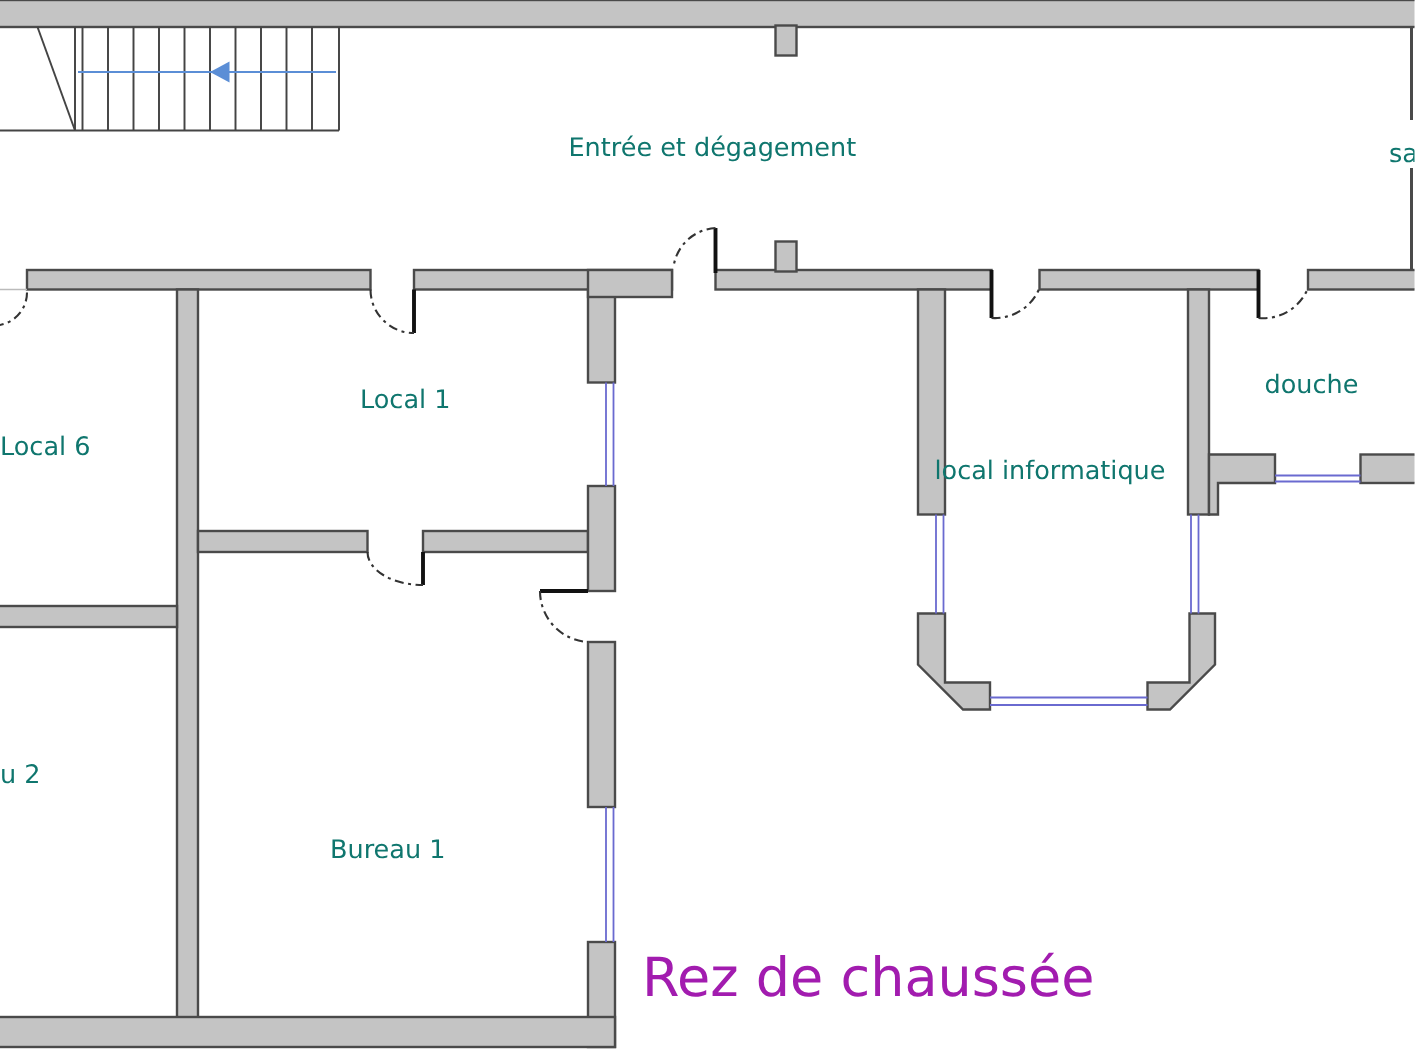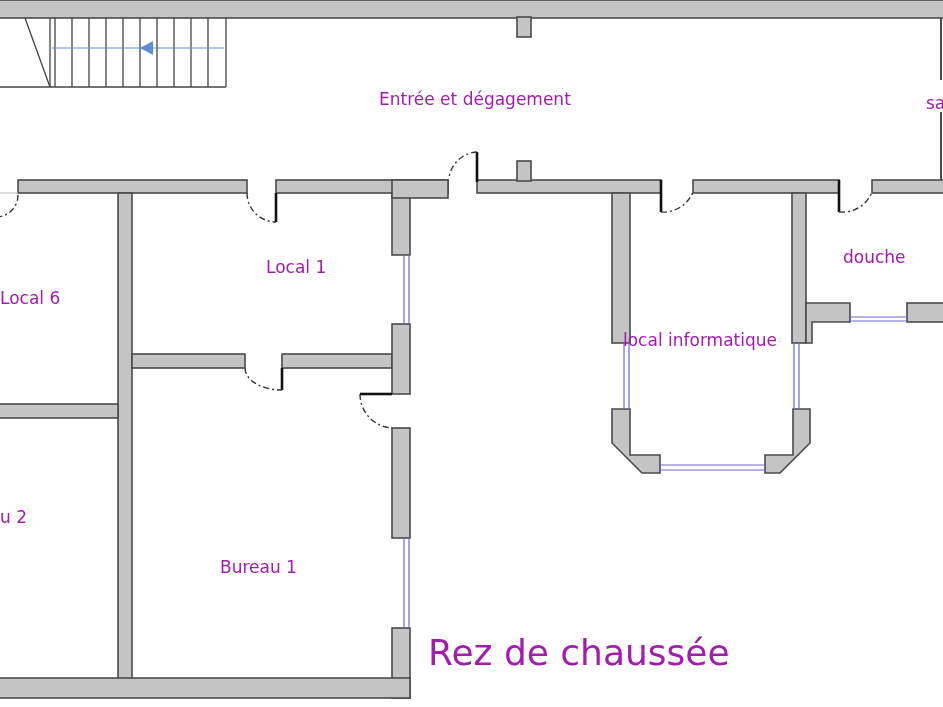--- a/index.html
+++ b/index.html
@@ -4,21 +4,21 @@
 <style>
   html, body { margin: 0; padding: 0; background: #ffffff; }
   body { width: 943px; height: 707px; overflow: hidden; position: relative; }
   #plan { position: absolute; left: 0; top: 0; }
   .wall { fill: #c4c4c4; stroke: #4a4a4a; stroke-width: 1.6; }
   .window { fill: none; stroke: #6a6ad0; stroke-width: 1.2; }
   .door-leaf { stroke: #111; stroke-width: 2.6; fill: none; }
   .door-swing { stroke: #333; stroke-width: 1.4; fill: none; stroke-dasharray: 6 3 2 3; }
   .stair-line { stroke: #444; stroke-width: 1.3; fill: none; }
   .stair-arrow-line { stroke: #5b8ed6; stroke-width: 1.2; }
-  .label { position: absolute; font-family: "DejaVu Sans", sans-serif; color: #a21caf; font-size: 17px; white-space: nowrap; }
+  .label { position: absolute; font-family: "DejaVu Sans", sans-serif; color: #0f766e; font-size: 17px; white-space: nowrap; }
   .title { position: absolute; font-family: "DejaVu Sans", sans-serif; color: #a21caf; font-size: 36px; white-space: nowrap; }
 </style>
 </head>
 <body>
 
 <svg id="plan" width="943" height="707" viewBox="0 0 943 707" xmlns="http://www.w3.org/2000/svg">
 
   <rect class="wall" x="-2" y="0" width="947" height="18"></rect>
 
   <rect class="wall" x="517" y="17" width="14" height="20"></rect>
@@ -127,21 +127,21 @@
     <line class="door-leaf" x1="661" y1="180" x2="661" y2="212"></line>
     <path class="door-swing" d="M661,212 A32,32 0 0 0 693,192"></path>
   </g>
   <g>
     <line class="door-leaf" x1="839" y1="180" x2="839" y2="212"></line>
     <path class="door-swing" d="M839,212 A32,32 0 0 0 872,192"></path>
   </g>
 </svg>
 
 <div class="label" style="left:379px; top:89px;">Entrée et dégagement</div>
-<div class="label" style="left:240px; top:257px;margin-left:26px;">Local 1</div>
+<div class="label" style="left:240px; top:257px;">Local 1</div>
 <div class="label" style="left:0px; top:288px;">Local 6</div>
 <div class="label" style="left:220px; top:509px;margin-top:48px;">Bureau 1</div>
 <div class="label" style="left:0px; top:507px;">u 2</div>
-<div class="label" style="left:623px; top:330px;text-align:center;">local informatique</div>
+<div class="label" style="left:623px; top:304px;text-align:center;">local informatique</div>
 <div class="label" style="left:843px; top:247px;">douche</div>
 <div class="label" style="left:926px; top:93px;">sa</div>
 
 <div class="title" style="left:428px; top:632px;">Rez de chaussée</div>
 
 </body></html>

